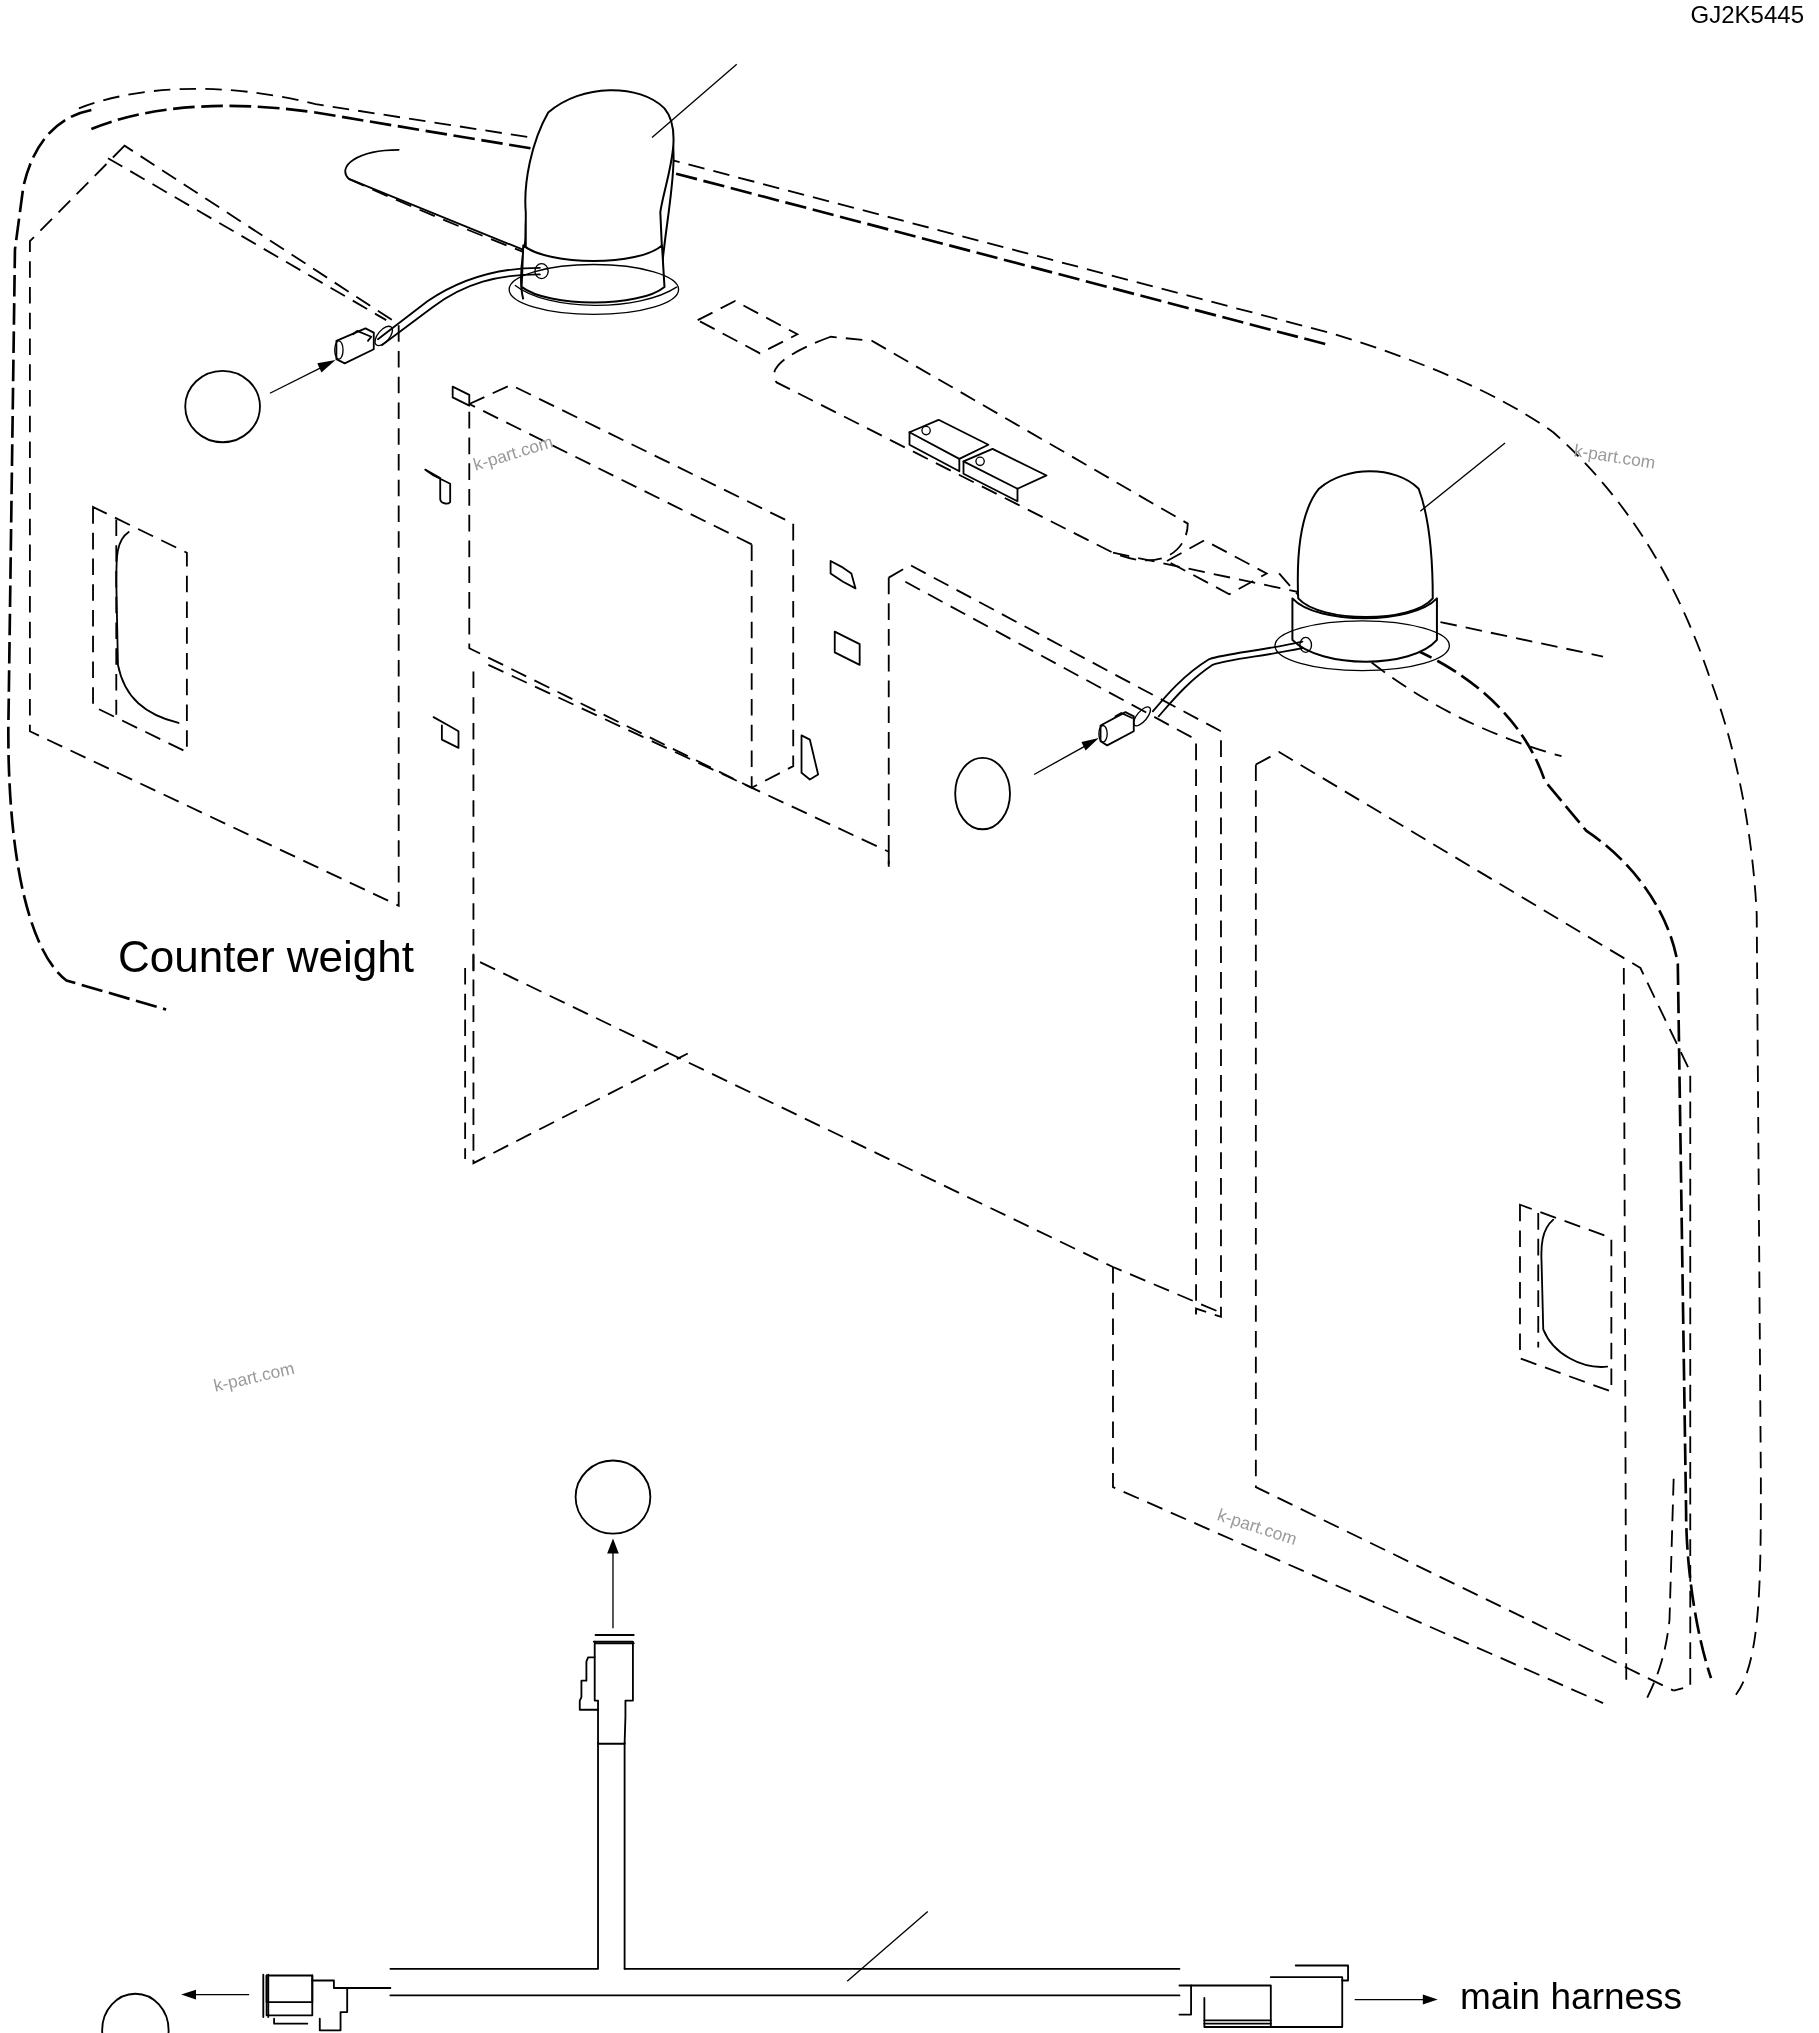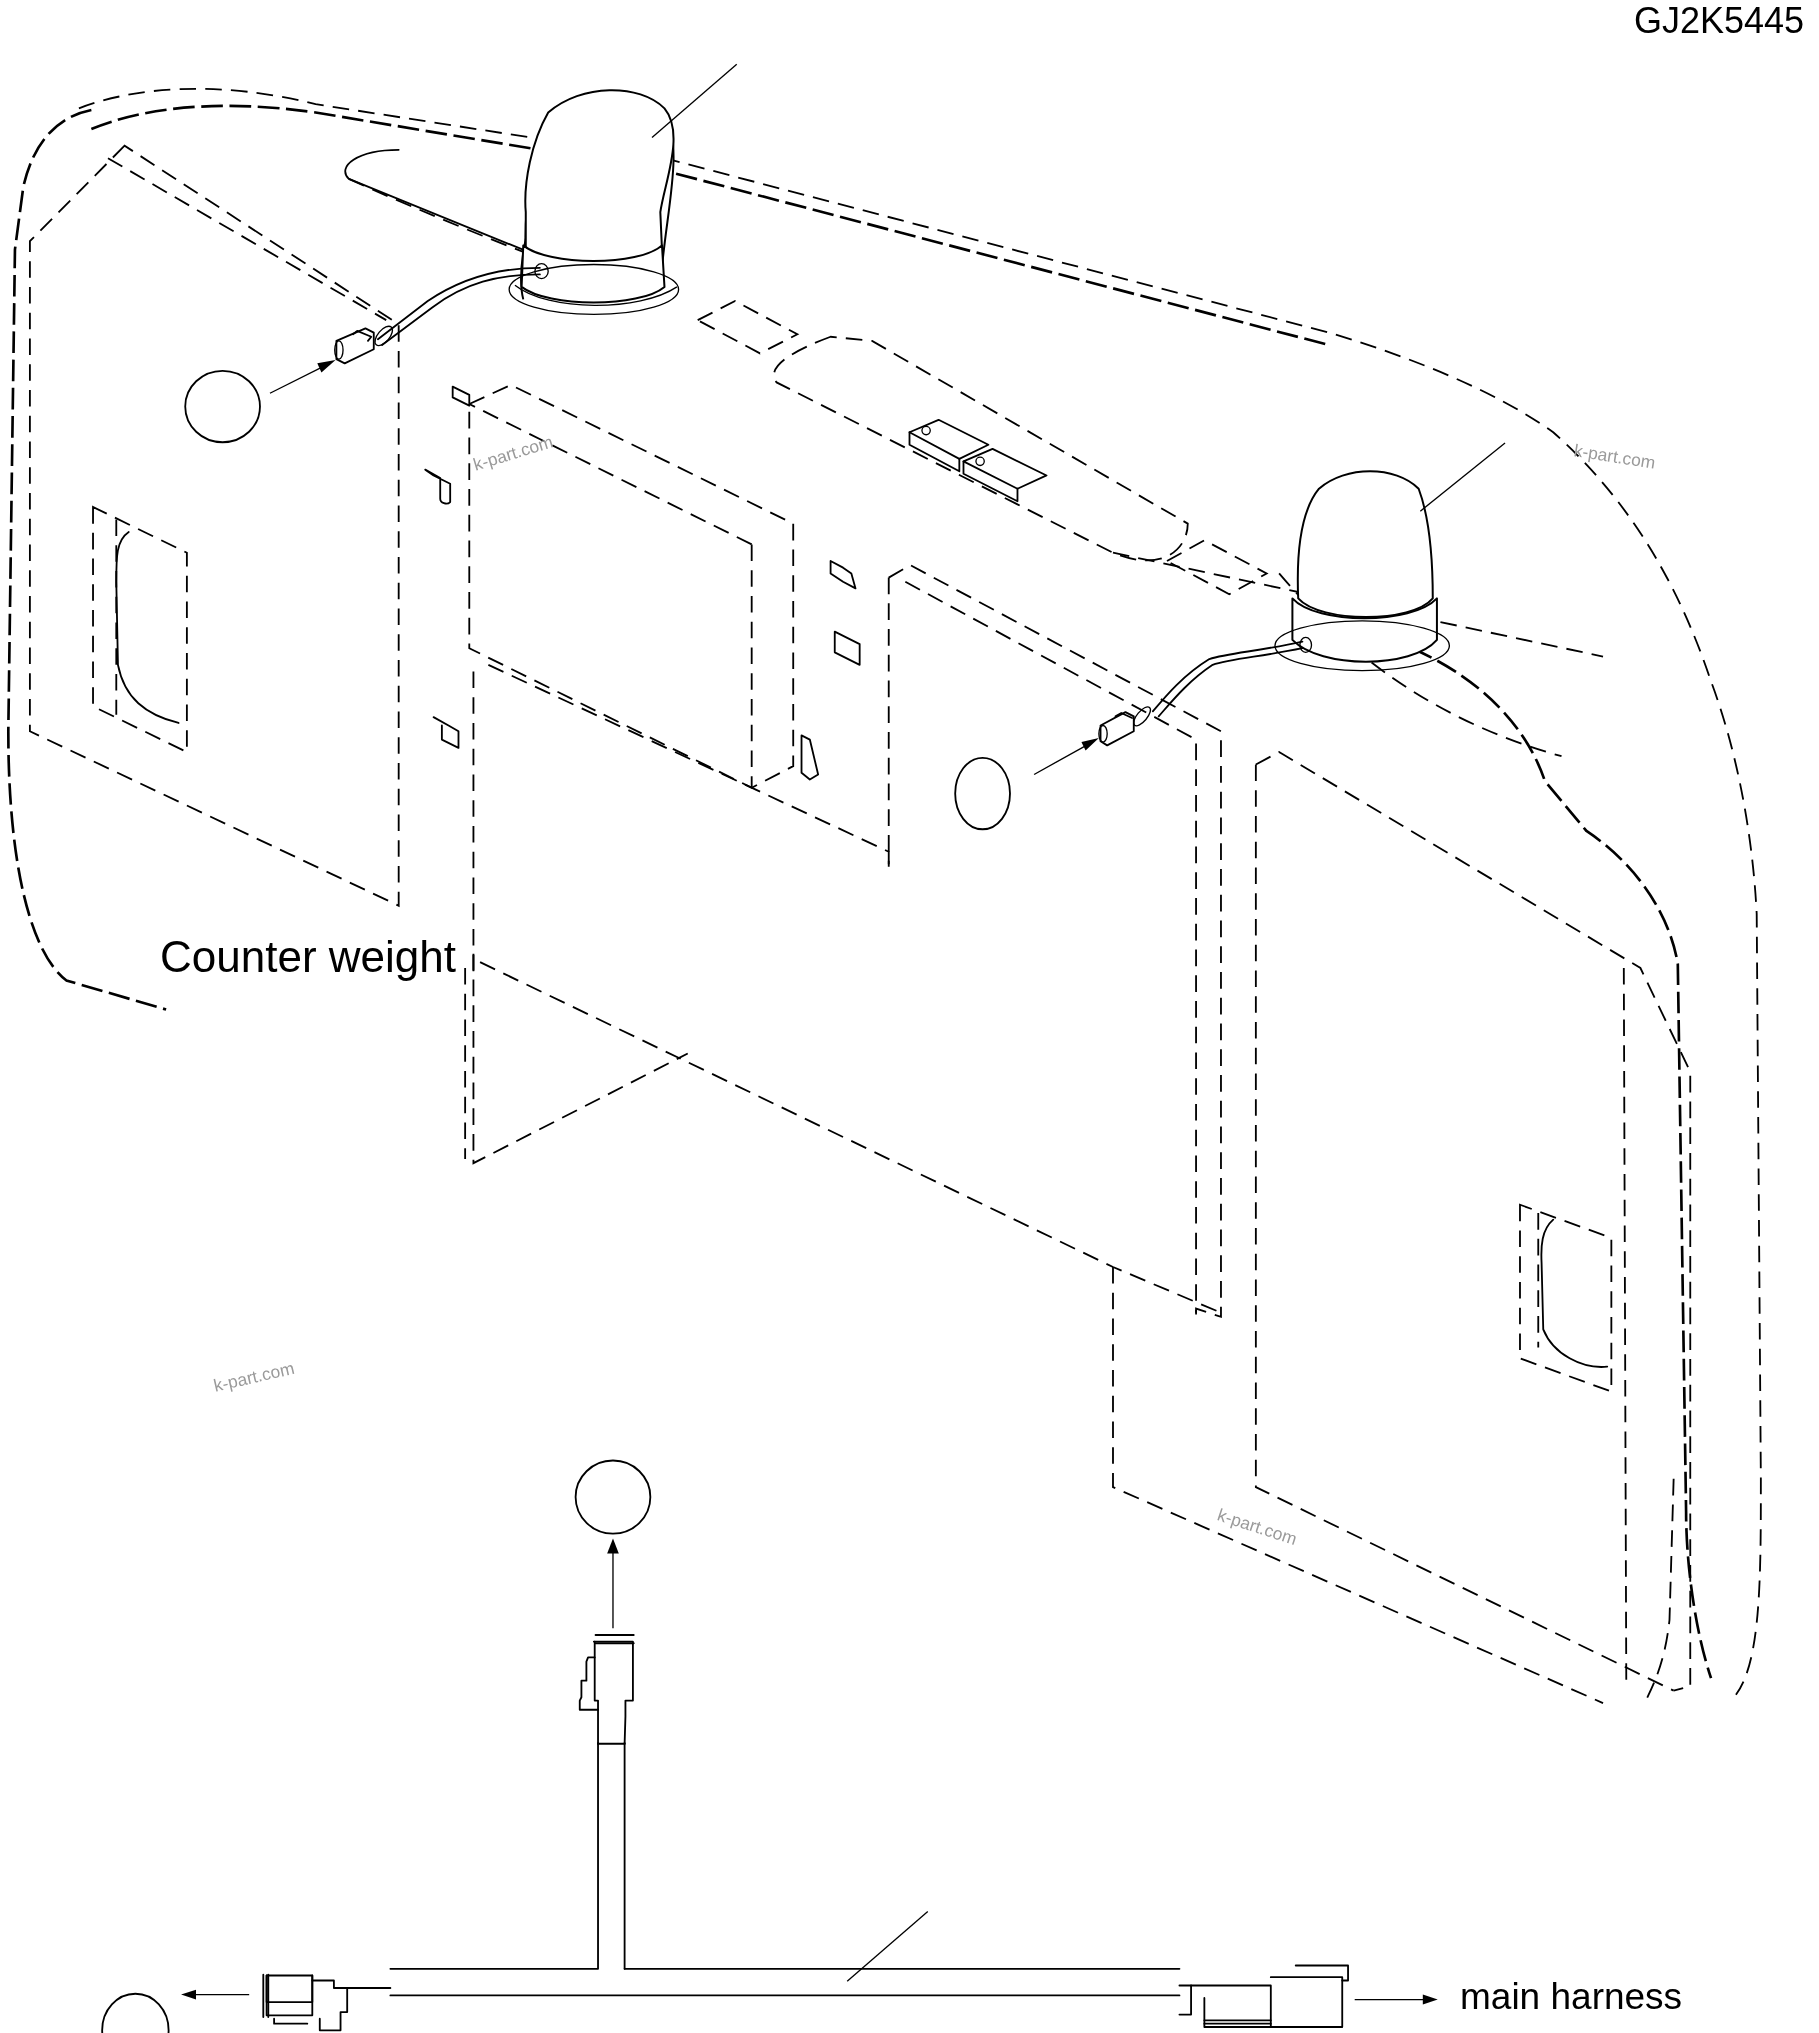--- a/index.html
+++ b/index.html
@@ -7,22 +7,22 @@
          font-family: "Liberation Sans", sans-serif; }
   #canvas { position: absolute; left: 0; top: 0; width: 1819px; height: 2034px; }
   .ln { fill: none; stroke: #000; stroke-width: 2.2; stroke-linejoin: round; stroke-linecap: round; }
   .thin { fill: none; stroke: #000; stroke-width: 1.6; }
   .hid { fill: none; stroke: #000; stroke-width: 2.2; stroke-dasharray: 20 11; }
   .hid2 { fill: none; stroke: #000; stroke-width: 3.2; stroke-dasharray: 26 8; }
   .solid-w { fill: #fff; stroke: #000; stroke-width: 2.4; stroke-linejoin: round; }
   .callout { fill: #fff; stroke: #000; stroke-width: 2.2; }
   .arrowhead { fill: #000; }
   .label { position: absolute; color: #000; white-space: nowrap; line-height: 1; }
-  #drawing-id { right: 15px; top: 3.3px; font-size: 36px; }
-  #counterweight-label { left: 118px; top: 935px; font-size: 44px; margin-left: 42px; }
+  #drawing-id { right: 15px; top: 3.3px; font-size: 24px; }
+  #counterweight-label { left: 118px; top: 935px; font-size: 44px; }
   #main-harness-label { left: 1460px; top: 1978px; font-size: 37px; }
   .wm { position: absolute; color: #9a9a9a; font-size: 17.4px; white-space: nowrap; transform-origin: left center; }
 </style>
 </head>
 <body>
 
 <svg id="canvas" viewBox="0 0 2190 2448" xmlns="http://www.w3.org/2000/svg">
 
   <g>
 

